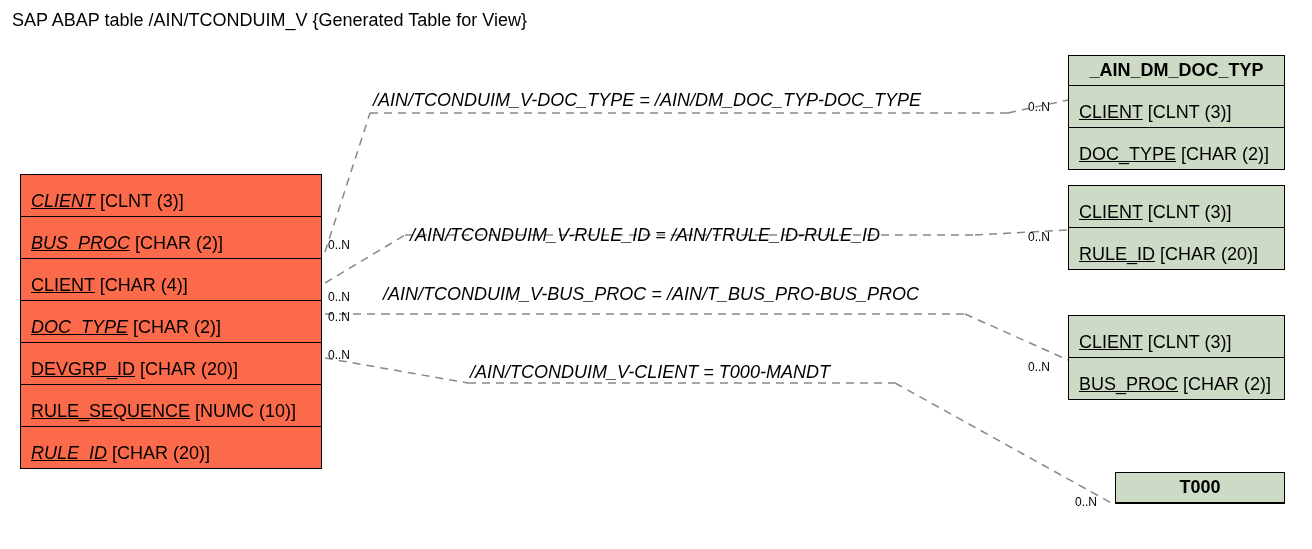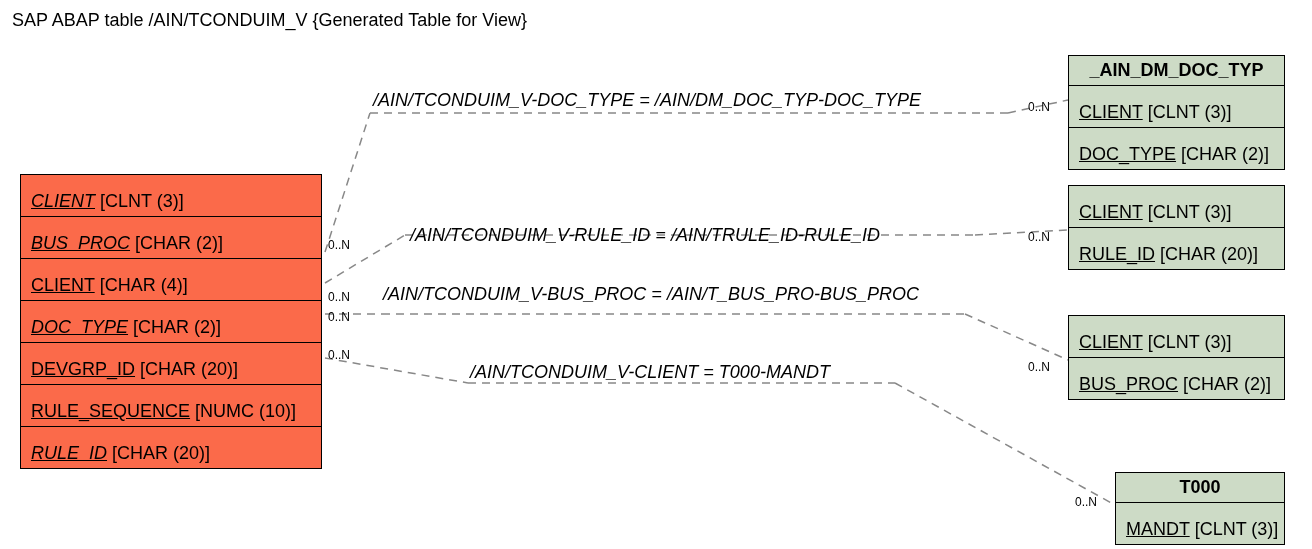--- a/index.html
+++ b/index.html
@@ -123,21 +123,20 @@
   <div class="row"><span class="fld">RULE_ID</span> <span class="typ">[CHAR (20)]</span></div>
 </div>
 
 <div class="entity" style="left:1068px; top:315px; width:215px;">
   <div class="row"><span class="fld">CLIENT</span> <span class="typ">[CLNT (3)]</span></div>
   <div class="row"><span class="fld">BUS_PROC</span> <span class="typ">[CHAR (2)]</span></div>
 </div>
 
 <div class="entity" style="left:1115px; top:472px; width:168px;">
   <div class="hdr">T000</div>
-  <div class="row"><span class="fld">MANDT</span> <span class="typ">[CLNT (3)]</span></div>
 </div>
 
 <div class="rel-label" style="left:373px; top:90px;">/AIN/TCONDUIM_V-DOC_TYPE = /AIN/DM_DOC_TYP-DOC_TYPE</div>
 <div class="rel-label" style="left:410px; top:215px;margin-top:10px;">/AIN/TCONDUIM_V-RULE_ID = /AIN/TRULE_ID-RULE_ID</div>
 <div class="rel-label" style="left:383px; top:284px;">/AIN/TCONDUIM_V-BUS_PROC = /AIN/T_BUS_PRO-BUS_PROC</div>
 <div class="rel-label" style="left:470px; top:362px;">/AIN/TCONDUIM_V-CLIENT = T000-MANDT</div>
 
 <div class="card" style="left:328px; top:238px;">0..N</div>
 <div class="card" style="left:328px; top:290px;">0..N</div>
 <div class="card" style="left:328px; top:310px;">0..N</div>

